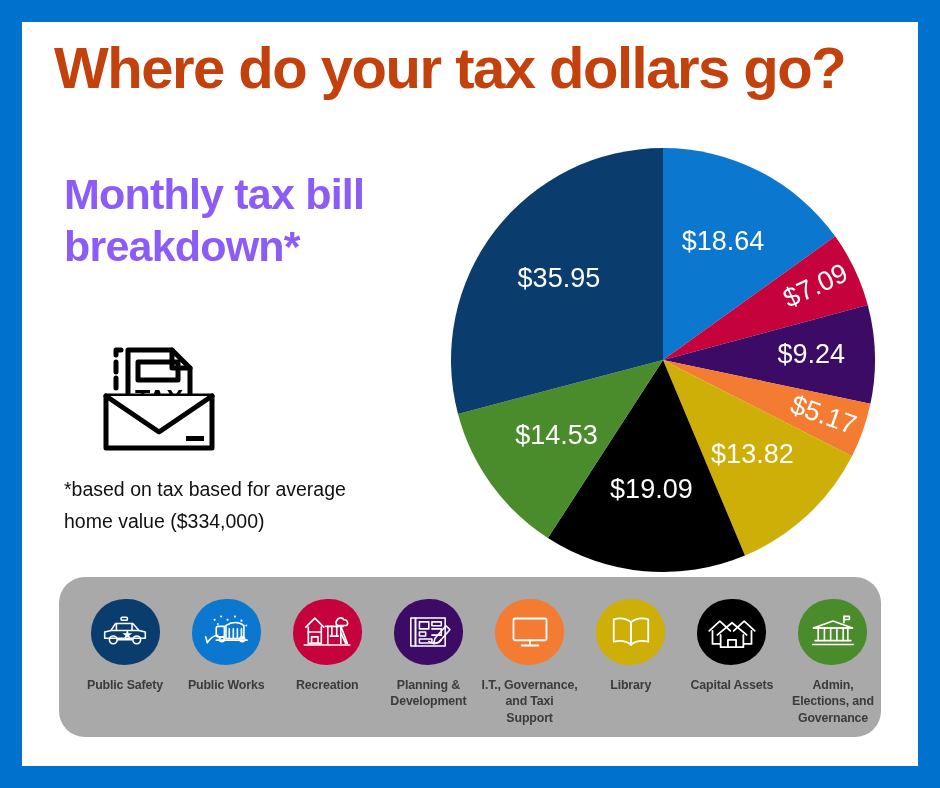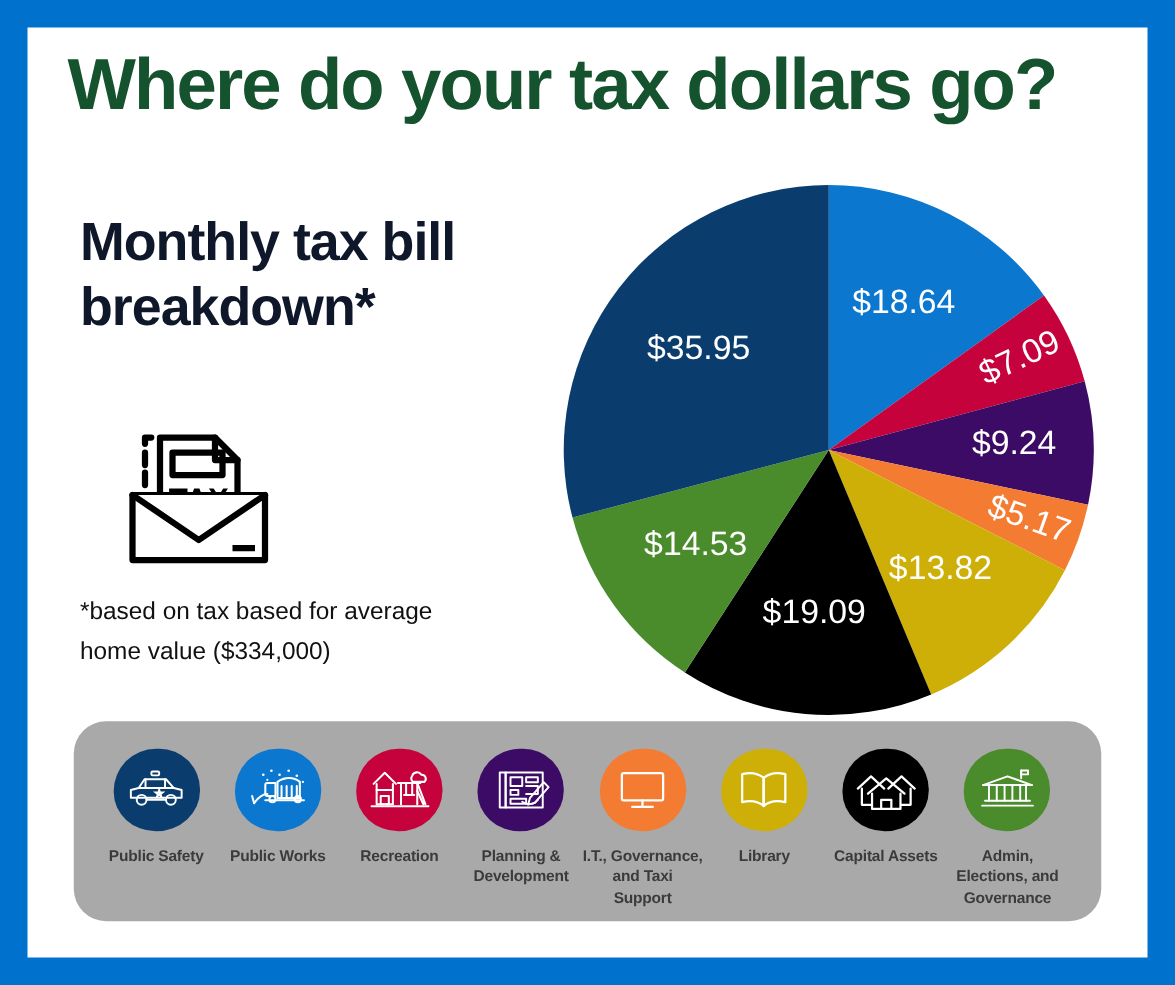--- a/index.html
+++ b/index.html
@@ -16,32 +16,32 @@
     background:#ffffff;
   }
 
   
   #title{
     position:absolute;left:32px;top:16px;
     width:832px;
     font-size:58px;
     font-weight:700;
     letter-spacing:-1.5px;
-    color:#14532d;
+    color:#c2410c;
     white-space:nowrap;
     line-height:1.05;
   }
 
   
   #subtitle{
     position:absolute;left:42px;top:146px;
     width:360px;
     font-size:43px;
     font-weight:700;
-    color:#0f172a;
+    color:#8b5cf6;
     line-height:1.22;
     letter-spacing:-0.8px;
   }
 
   #brandrow{
     position:absolute;left:44px;top:312px;
     width:380px;height:122px;
   }
   #taxicon{position:absolute;left:28px;top:2px;}
   #rflogo{position:absolute;left:190px;top:6px;}
@@ -74,21 +74,21 @@
     width:822px;height:160px;
     background:#a9a9a9;
     border-radius:26px;
   }
   #legend-inner{
     position:absolute;left:0;top:0;
     width:822px;height:160px;
     display:flex;
     align-items:flex-start;
     justify-content:space-between;
-    padding:22px 27px 0 18px;
+    padding:22px 0 0 18px;
     box-sizing:border-box;
   }
   .legend-item{
     width:96px;
     display:flex;
     flex-direction:column;
     align-items:center;
   }
   .legend-blob{
     width:69px;height:66px;

